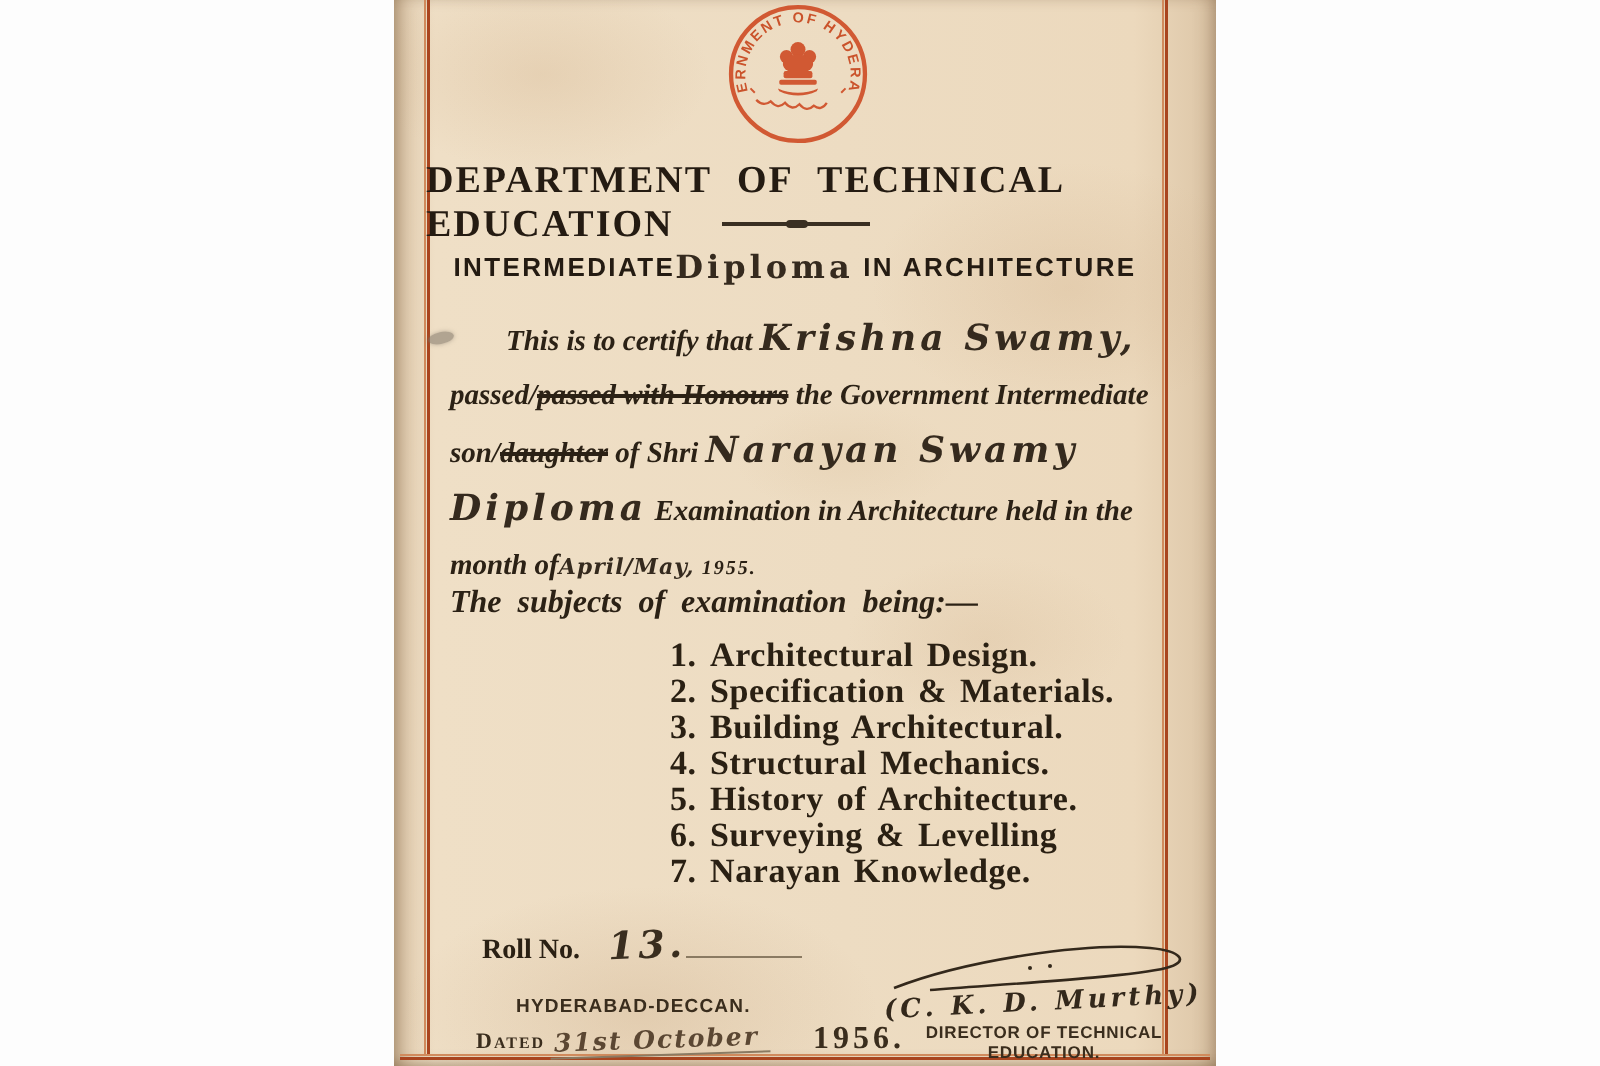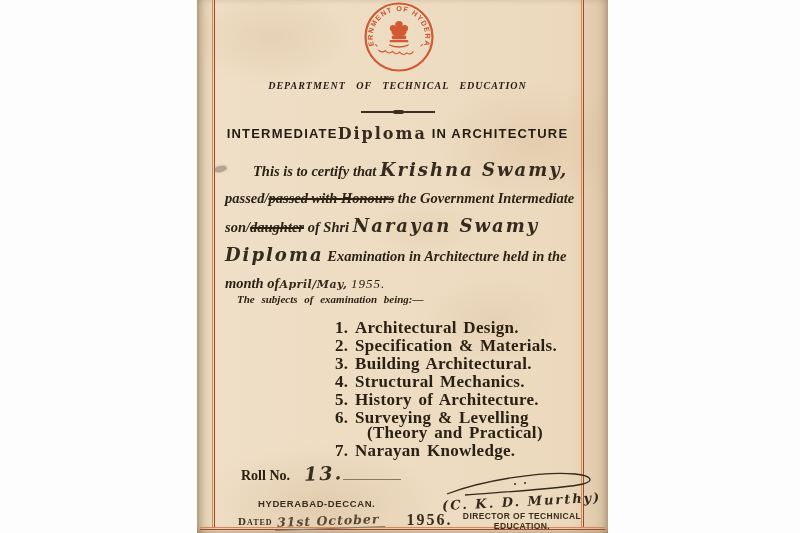--- a/index.html
+++ b/index.html
@@ -35,22 +35,22 @@
   }
   .tear-mark {
     position:absolute; left:17px; top:166px; width:13px; height:6px;
     background:rgba(125,115,102,.55); border-radius:50%; transform:rotate(-12deg);
     box-shadow:0 0 2px rgba(125,115,102,.5);
   }
   
   .seal { position:absolute; left:166px; top:1px; width:72px; height:72px; opacity:.92; }
   
   .dept-heading {
-    position:absolute; left:16px; right:26px; top:80px; text-align:center;
-    font-weight:700; font-size:10px; letter-spacing:1px; word-spacing:7px; color:#241b12;font-style:italic;
+    position:absolute; left:16px; right:26px; top:80px; 
+    font-weight:700; font-size:19px; letter-spacing:1px; word-spacing:7px; color:#241b12;
   }
   .divider {
     position:absolute; left:50%; top:111px; width:74px; margin-left:-42px; height:2px;
     background:#3a2f22;
   }
   .divider::after {
     content:""; position:absolute; left:32px; top:-1px; width:11px; height:4px;
     background:#3a2f22; border-radius:2px;
   }
   .course-heading {
@@ -66,25 +66,25 @@
   
   .body-text {
     position:absolute; left:28px; right:24px; top:156px;
     font-style:italic; font-weight:600; font-size:14.5px; line-height:27px;
     color:#2b2115; white-space:nowrap;
   }
   .body-text .indent { padding-left:28px; }
   .body-text .script { font-size:18px; letter-spacing:2px; }
   .body-text .script.small { font-size:11px; letter-spacing:.5px; }
   .struck { text-decoration:line-through; text-decoration-thickness:1.5px; }
-  .year { font-size:13px; font-weight:400; letter-spacing:1px; }
+  .year { font-size:10px; font-weight:700; letter-spacing:1px; }
   
   .subjects-intro {
     position:absolute; left:28px; top:293px;
-    font-style:italic; font-weight:600; font-size:11px; word-spacing:4px; color:#2b2115;margin-left:12px;
+    font-style:italic; font-weight:600; font-size:16px; word-spacing:4px; color:#2b2115;
   }
   .subjects-list {
     position:absolute; left:138px; top:321px;
     font-weight:700; font-size:17px; color:#2a2013; letter-spacing:.3px; word-spacing:2px;
   }
   .subject-row { margin-bottom:4.5px; line-height:13.5px; }
   .subject-num { display:inline-block; width:20px; }
   .subject-sub { padding-left:32px; line-height:13.5px; margin-top:1px; }
   
   .roll-row { position:absolute; left:44px; top:462px; font-size:14px; font-weight:700; color:#2a2013; }
@@ -169,21 +169,21 @@
     </div>
 
     <div class="subjects-intro">The subjects of examination being:—</div>
     <div class="subjects-list">
       <div class="subject-row"><span class="subject-num">1.</span><span>Architectural Design.</span></div>
       <div class="subject-row"><span class="subject-num">2.</span><span>Specification &amp; Materials.</span></div>
       <div class="subject-row"><span class="subject-num">3.</span><span>Building Architectural.</span></div>
       <div class="subject-row"><span class="subject-num">4.</span><span>Structural Mechanics.</span></div>
       <div class="subject-row"><span class="subject-num">5.</span><span>History of Architecture.</span></div>
       <div class="subject-row"><span class="subject-num">6.</span><span>Surveying &amp; Levelling</span>
-        <div class="subject-sub">(Theory and Practical)</div></div>
+        </div>
       <div class="subject-row"><span class="subject-num">7.</span><span>Narayan Knowledge.</span></div>
     </div>
 
     <div class="roll-row">
       <span>Roll No.</span><span class="roll-value">13.</span><span class="roll-line"></span>
     </div>
     <div class="place-line">HYDERABAD-DECCAN.</div>
     <div class="dated-row">
       <span class="dated-label">Dated</span>
       <span class="dated-value">31st October</span><span class="dated-year">1956.</span>

